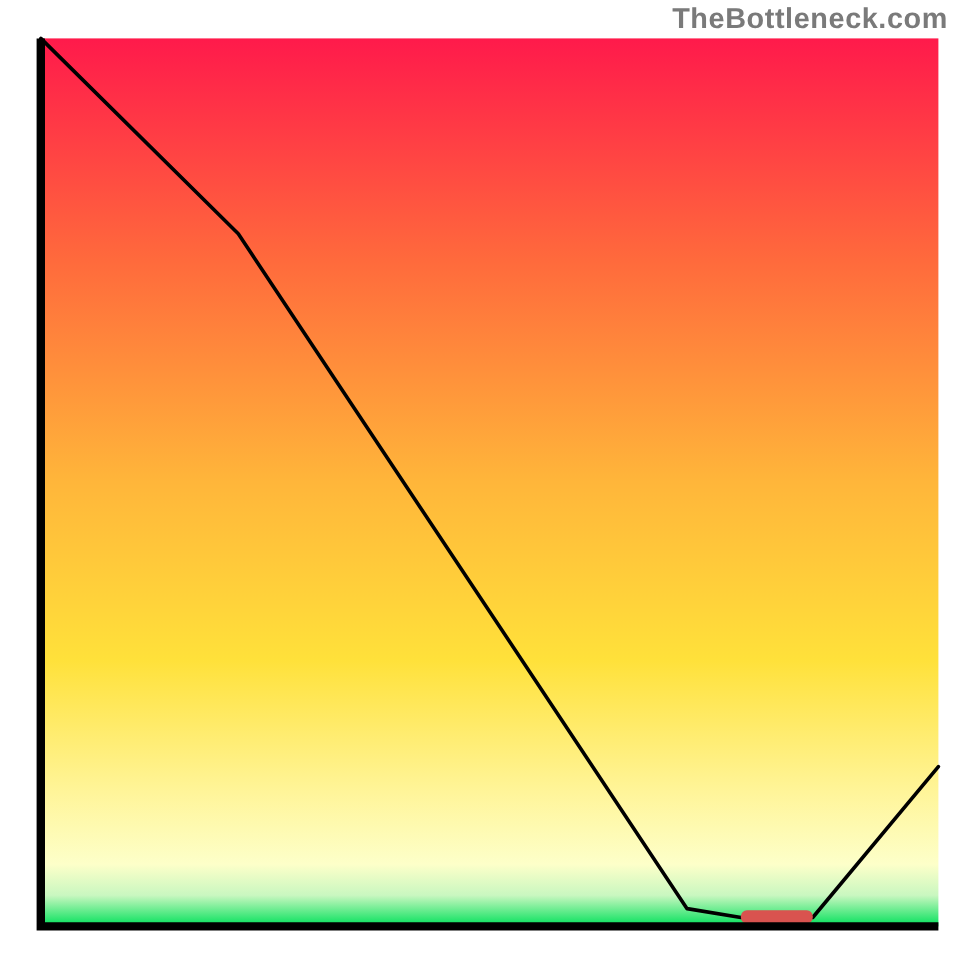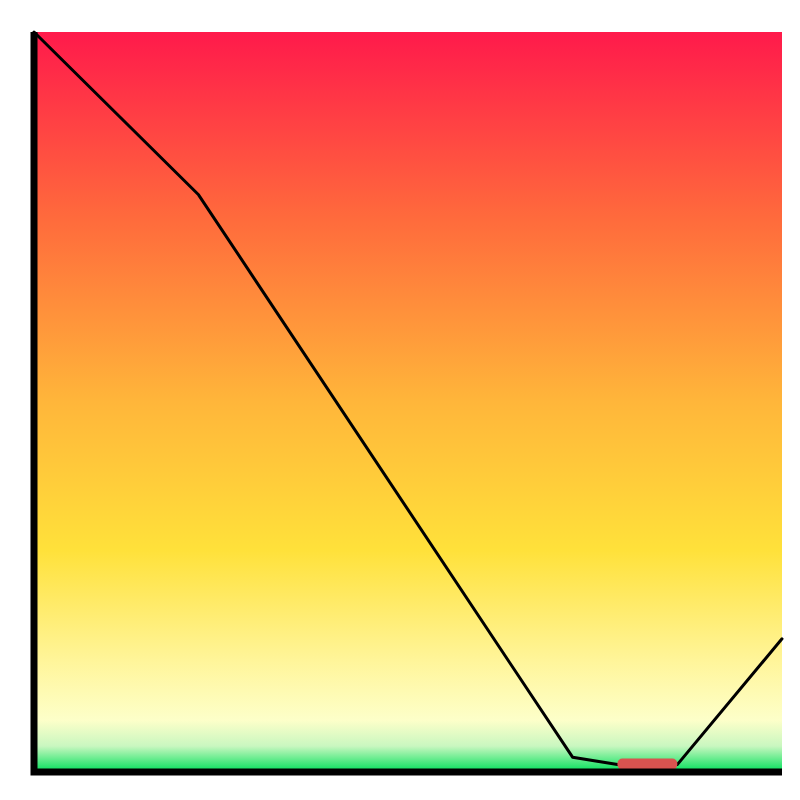--- a/index.html
+++ b/index.html
@@ -26,20 +26,21 @@
   }
   svg {
     display: block;
   }
 </style>
 </head>
 <body>
 
 <div class="wrap">
 
+  <div class="watermark">TheBottleneck.com</div>
 
   <svg width="800" height="800" viewBox="0 0 800 800">
     <defs>
       <linearGradient id="bg-grad" x1="0" y1="0" x2="0" y2="1">
 
       <stop offset="0%" stop-color="#ff1a4b"></stop>
           <stop offset="25%" stop-color="#ff6a3c"></stop>
           <stop offset="50%" stop-color="#ffb63a"></stop>
           <stop offset="70%" stop-color="#ffe13a"></stop>
           <stop offset="85%" stop-color="#fff59a"></stop>

